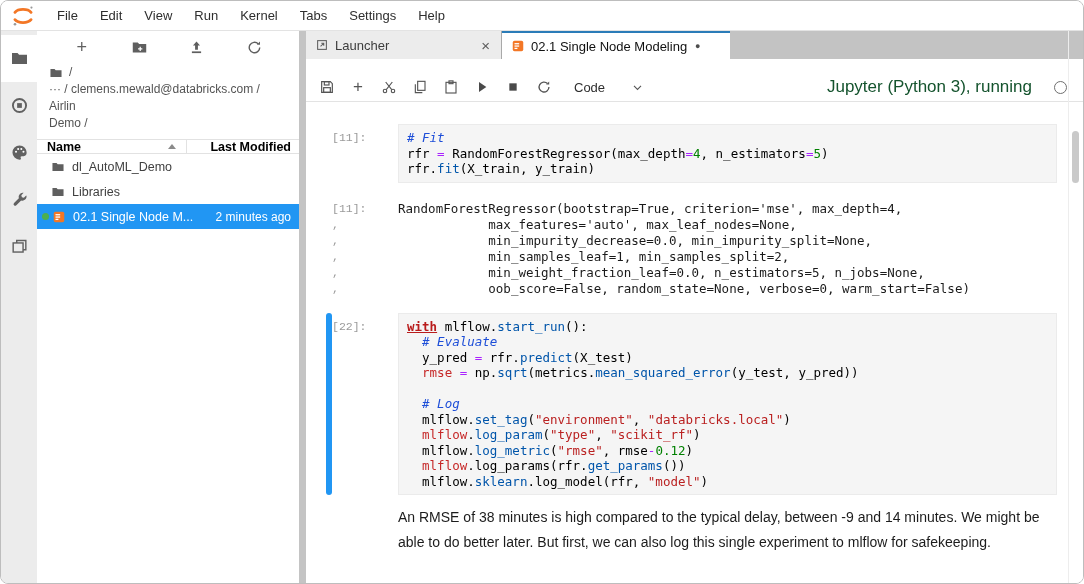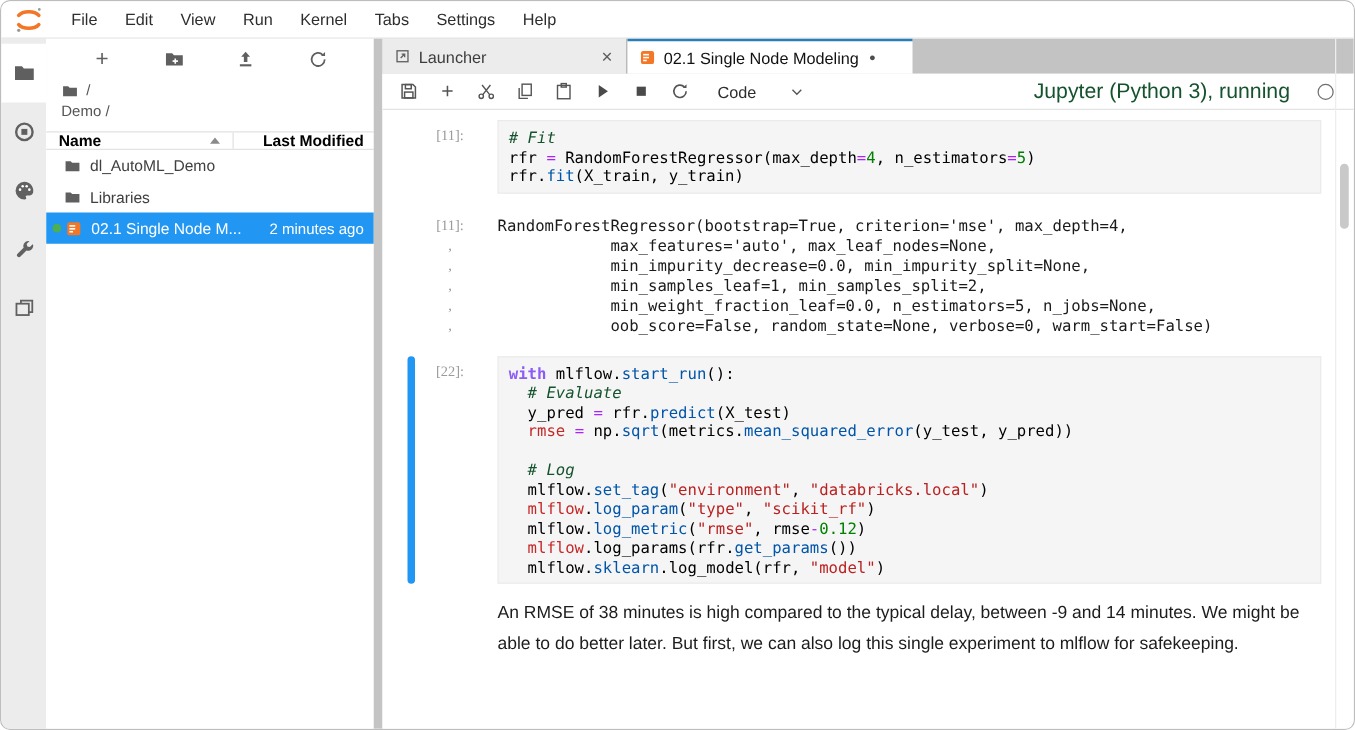--- a/index.html
+++ b/index.html
@@ -37,21 +37,21 @@
   .fb-row.selected { background:#2196f3; color:#fff; padding-left:5px;justify-content:flex-end; }
   .run-dot { width:7px; height:7px; border-radius:50%; background:#4caf50; margin-right:3px; flex:none; }
   .row-icon { display:flex; margin-right:7px; flex:none; }
   .row-icon svg { width:14px; height:14px; }
   .fb-mod { margin-left:auto; padding-right:8px; font-size:12px; }
 
   
   .divider { width:7px; flex:none; background:#c4c4c4; cursor:col-resize; }
 
   
-  .main { flex:1; display:flex; flex-direction:column; min-width:0; position:relative; background:#fff; }
+  .main { flex:1; display:flex; flex-direction:column; min-width:0; position:relative; background:#fff;gap:14px; }
   .tabbar { height:28px; flex:none; background:#c3c3c3; display:flex; }
   .tab { display:flex; align-items:center; padding:0 9px; font-size:13px; height:100%; }
   .tab svg { width:14px; height:14px; margin-right:6px; flex:none; }
   .tab.inactive { width:196px; background:#ececec; color:#3d3d3d; border-right:1px solid #a9a9a9; }
   .tab.active { width:228px; background:#fff; color:#111; border-top:2px solid #2b7cb8; }
   .tab-close { margin-left:auto; font-size:15px; color:#5c5c5c; line-height:1; padding:0 2px; }
   .dirty-dot { margin-left:8px; font-size:9px; color:#4d4d4d; }
 
   .nb-toolbar { height:29px; flex:none; display:flex; align-items:center; gap:13px; padding:0 12px; border-bottom:1px solid #e3e3e3; background:#fff; }
   .tb-btn { width:18px; height:18px; display:flex; align-items:center; justify-content:center; color:#555; font-size:17px; }
@@ -62,30 +62,30 @@
   .kcircle { width:13px; height:13px; border:1.5px solid #6f6f6f; border-radius:50%; margin:0 4px 0 9px; flex:none; }
 
   
   .nb-scroll { flex:1; overflow:hidden; padding:8px 26px 0 20px; position:relative; }
   .cell-row { display:flex; }
   .cell-row.code { margin-bottom:8px; }
   .cell-row.output { margin-bottom:16px; }
   .cell-row.markdown { margin-top:2px; }
   .collapser { width:6px; flex:none; border-radius:3px; background:transparent; }
   .collapser.active { background:#2196f3; }
-  .gutter { width:66px; flex:none; text-align:center; padding:6px 10px 0 0; font-family:Liberation Serif, serif; font-size:11.5px; line-height:15.5px; color:#9a9a9a; white-space:pre; }
+  .gutter { width:66px; flex:none; text-align:left; padding:6px 10px 0 0; font-family:Liberation Mono, monospace; font-size:11.5px; line-height:15.5px; color:#9a9a9a; white-space:pre; }
   .gutter.out { padding-top:5px; line-height:16px; }
   .editor { flex:1; background:#f5f5f5; border:1px solid #ebebeb; padding:5px 8px; font-family:"DejaVu Sans Mono",monospace; font-size:12.5px; line-height:15.5px; white-space:pre; color:#000; }
   .output { flex:1; padding:5px 8px 0 0; font-family:"DejaVu Sans Mono",monospace; font-size:12.5px; line-height:16px; white-space:pre; color:#1a1a1a; }
   .md { width:710px; font-size:14px; line-height:25px; color:#1c1c1c; padding-top:2px; }
 
   
   .tk-p { color:#000;margin-top:18px; }
-  .tk-c { color:#14532d; font-style:italic; }
-  .tk-k { color:#8b5cf6; font-weight:bold; }
+  .tk-c { color:#1d4ed8; font-style:italic; }
+  .tk-k { color:#b91c1c; font-weight:bold;text-decoration:underline; }
   .tk-o { color:#AA22FF; }
   .tk-n { color:#008000; }
   .tk-s { color:#BA2121; }
   .tk-f { color:#0055AA; }
   .tk-r { color:#C62828; }
 
   
   .sb-track { position:absolute; right:0; top:0; bottom:0; width:15px; border-left:1px solid #ededed; }
   .sb-thumb { position:absolute; right:4px; top:100px; width:7px; height:52px; border-radius:4px; background:#c9c9c9; }
 
@@ -175,20 +175,21 @@
             </svg>
         </div>
       </div>
       <div class="breadcrumb">
         <div class="bc-root">
           <svg viewBox="0 0 24 24">
               <path d="M2.5 5h7l2 2.2h10v11.8h-19z" fill="#5f5f5f"></path>
             </svg>
           <span>/</span>
         </div>
+        <div>··· / clemens.mewald@databricks.com / Airlin</div>
         <div>Demo /</div>
       </div>
       <div class="fb-header">
         <div class="col-name">
           <span>Name</span>
           <span class="caret-up"></span>
         </div>
         <div class="col-mod">Last Modified</div>
       </div>
       <div class="fb-list">

